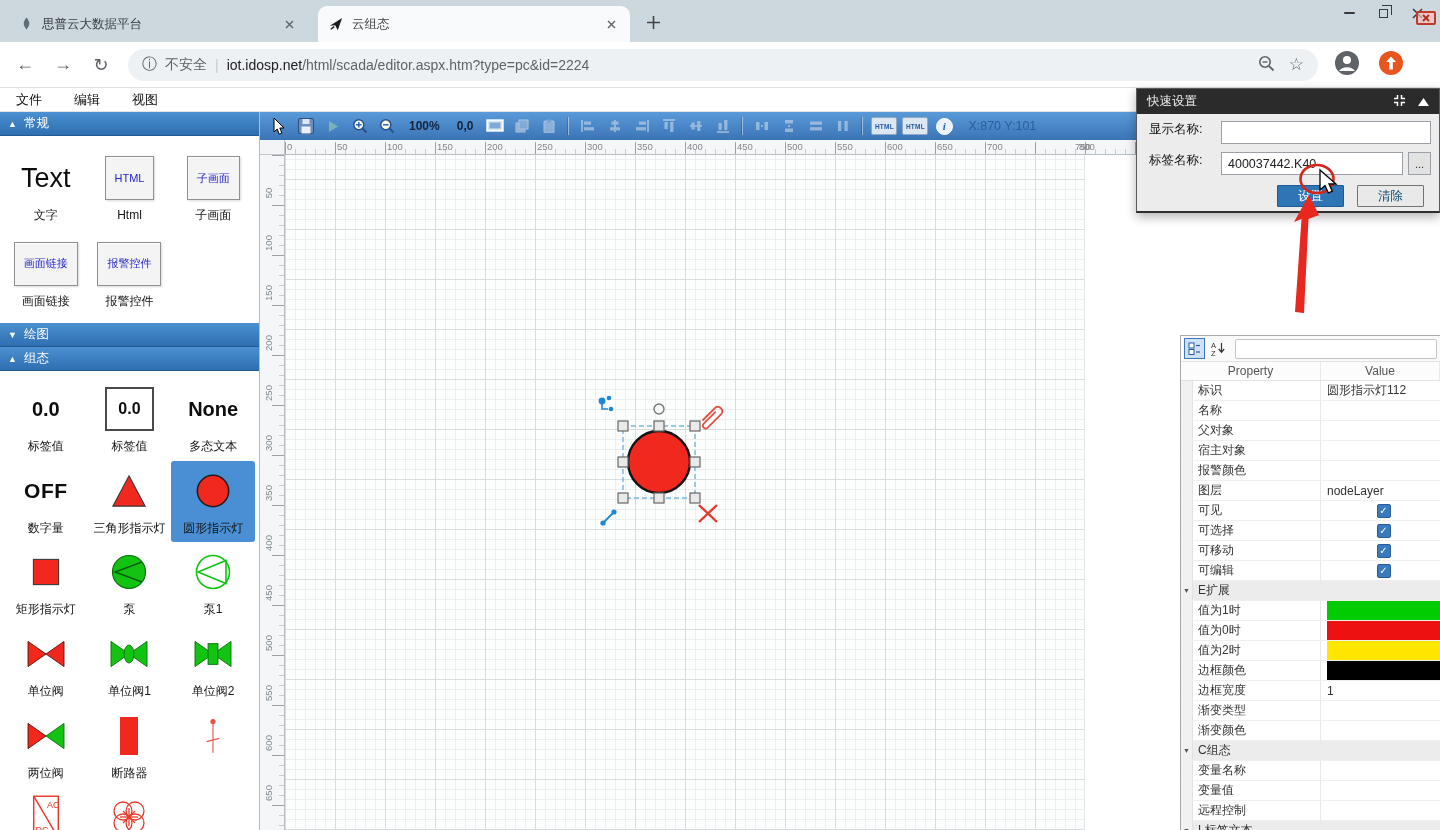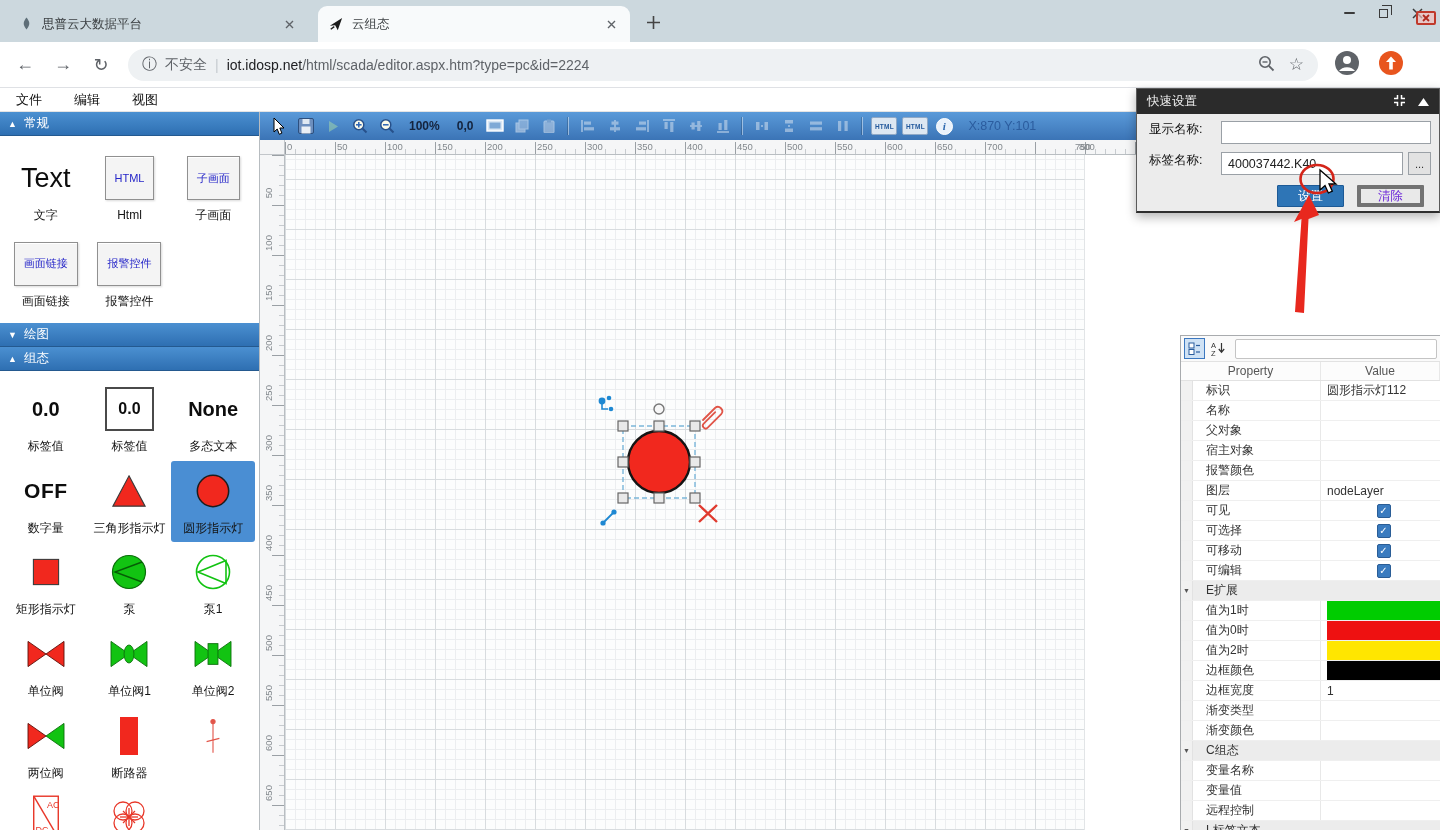--- a/index.html
+++ b/index.html
@@ -74,33 +74,33 @@
 .qdlg{position:absolute;left:1136px;top:88px;width:304px;height:125px;background:#ececec;border:1px solid #5a5a5a;border-bottom:2px solid #2e2e2e;box-shadow:0 4px 10px rgba(0,0,0,.3);z-index:20}
 .qtitle{height:25px;background:#2b2b2b;color:#f0f0f0;font-size:12.5px;display:flex;align-items:center;padding:0 10px}
 .qticons{margin-left:auto;display:flex;gap:12px;align-items:center}
 .qrow{display:flex;align-items:flex-start;margin:7px 8px 0 12px;height:24px;font-size:12.5px;color:#111}
 .qrow label{width:72px}
 .qinput{flex:1;height:23px;border:1px solid #9aa0a6;background:#fff;font-size:12.5px;padding:0 6px;font-family:inherit;color:#222}
 .qmore{width:23px;height:23px;border:1px solid #9aa0a6;background:#e2e2e2;margin-left:5px;font-size:11px;display:flex;align-items:center;justify-content:center;color:#333}
 .qbtns{display:flex;justify-content:flex-end;gap:13px;margin:9px 15px 0 0}
 .qbtn{min-width:67px;height:22px;font-size:12.5px;display:flex;align-items:center;justify-content:center;border-radius:1px}
 .qbtn.primary{background:#2e75b6;color:#fff;border:1px solid #1d5a96}
-.qbtn.secondary{background:#e9e9e9;border:4px solid #737373;color:#6d28d9}
+.qbtn.secondary{background:#e9e9e9;border:1px solid #737373;color:#0c4a6e}
 
 
 .proppanel{position:absolute;left:1180px;top:335px;width:260px;height:495px;background:#fff;border-left:1px solid #a8abae;border-top:1px solid #a8abae;overflow:hidden}
 .ptoolbar{height:26px;display:flex;align-items:center;padding:2px 3px;background:#fafafa;border-bottom:1px solid #e2e2e2}
 .pti{width:21px;height:21px;display:flex;align-items:center;justify-content:center;margin-right:2px}
 .pti.sel{background:#cfe2f5;border:1px solid #3c78c0}
 .ptfilter{flex:1;height:20px;border:1px solid #c4c4c4;background:#fff;margin-left:5px;border-radius:2px}
 .phead{display:grid;grid-template-columns:140px 1fr;height:19px;font-size:12px;color:#555;background:#fcfcfc;border-bottom:1px solid #e2e2e2}
 .phead span{display:flex;align-items:center;justify-content:center;border-right:1px solid #e8e8e8}
 .prow{display:grid;grid-template-columns:12px 128px 1fr;height:20px;border-bottom:1px solid #efefef;font-size:12px;background:#fff}
 .pgut{background:#f1f1f1;border-right:1px solid #e2e2e2;display:flex;align-items:center;justify-content:center;font-size:7px;color:#555}
-.pname{display:flex;align-items:center;padding-left:13px;color:#333;border-right:1px solid #e8e8e8;overflow:hidden;white-space:nowrap}
+.pname{display:flex;align-items:center;padding-left:5px;color:#333;border-right:1px solid #e8e8e8;overflow:hidden;white-space:nowrap}
 .pval{display:flex;align-items:center;padding-left:6px;color:#333;overflow:hidden;white-space:nowrap}
 .prow.group{background:#ececec}
 .prow.group .pname{border-right:none;color:#333}
 .chk{width:14px;height:14px;background:#3a7bbf;border:1px solid #2a5d96;color:#fff;font-size:10px;font-weight:bold;display:flex;align-items:center;justify-content:center;border-radius:2px;margin:auto}
 .swatch{display:block;width:100%;height:20px}
 
 
 .annot{position:absolute;left:0;top:0;z-index:40;pointer-events:none}
 </style>
 </head>

